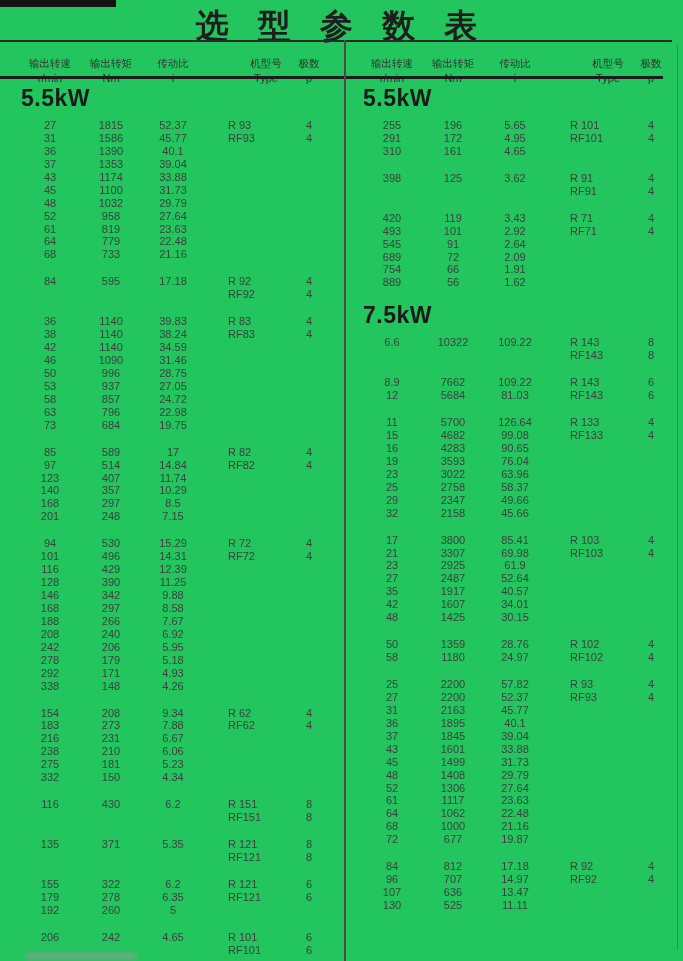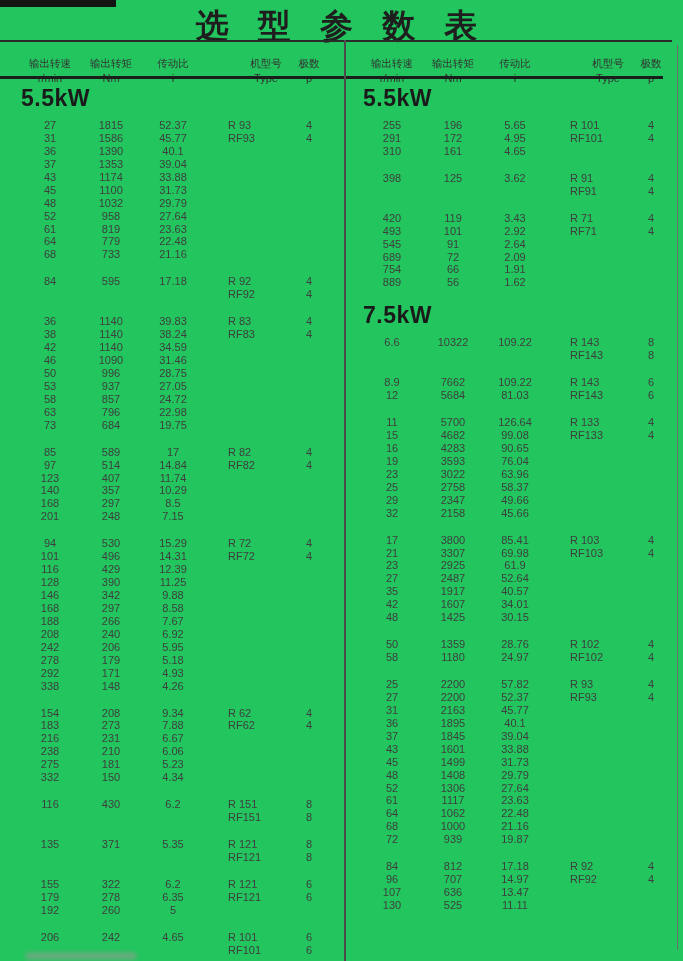--- a/index.html
+++ b/index.html
@@ -849,21 +849,21 @@
         </div>
         <div class="row">
           <span class="c c0">68</span>
           <span class="c c1">1000</span>
           <span class="c c2">21.16</span>
           <span class="c c3"></span>
           <span class="c c4"></span>
         </div>
         <div class="row">
           <span class="c c0">72</span>
-          <span class="c c1">939</span>
+          <span class="c c1">677</span>
           <span class="c c2">19.87</span>
           <span class="c c3"></span>
           <span class="c c4"></span>
         </div>
       </div>
       <div class="block">
         <div class="row">
           <span class="c c0">84</span>
           <span class="c c1">812</span>
           <span class="c c2">17.18</span>

